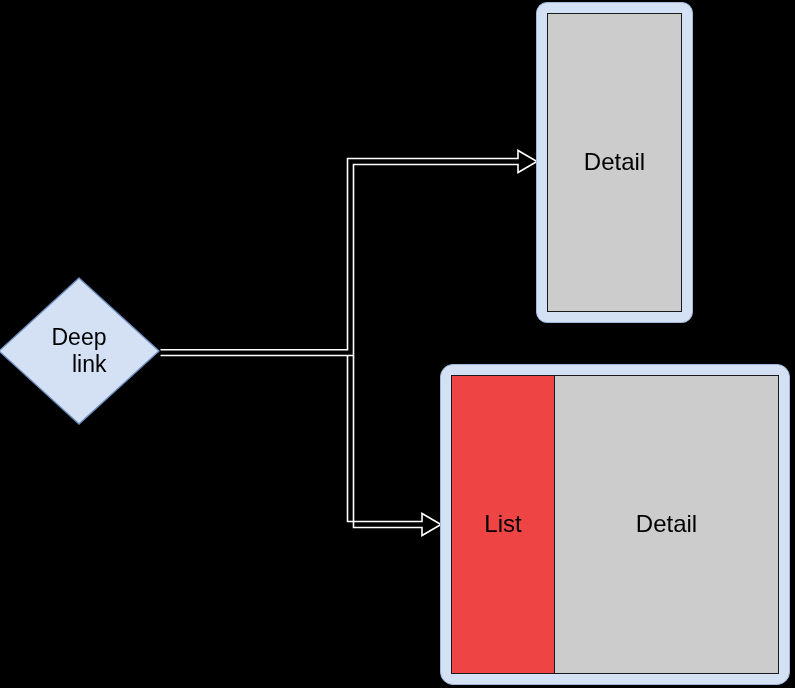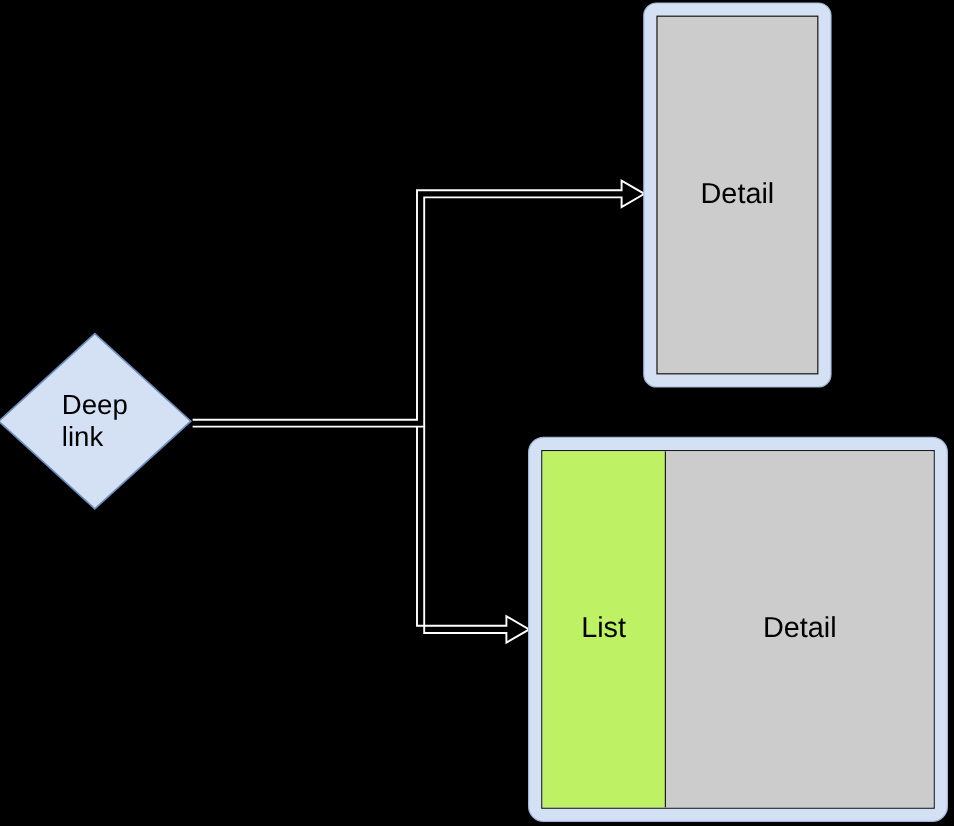--- a/index.html
+++ b/index.html
@@ -16,21 +16,21 @@
     width: 795px;
     height: 688px;
     background: #000000;
     overflow: hidden;
   }
 
   
   .node-label {
     font-family: "Liberation Sans", sans-serif;
     color: #000000;
-    text-align: left;
+    text-align: right;
     line-height: 1.18;
     white-space: pre-line;
     user-select: none;
   }
 
   
   #deeplink-node {
     position: absolute;
     left: -2px;
     top: 277px;
@@ -99,21 +99,21 @@
     right: 10px;
     bottom: 10px;
     border: 1px solid #1a1a1a;
     box-sizing: border-box;
     display: flex;
     overflow: hidden;
   }
   #tablet-list-pane {
     width: 103px;
     flex: 0 0 103px;
-    background: #bef264;
+    background: #ef4444;
     border-right: 1px solid #1a1a1a;
     display: flex;
     align-items: center;
     justify-content: center;
     box-sizing: border-box;
   }
   #tablet-detail-pane {
     flex: 1 1 auto;
     background: #cccccc;
     display: flex;

